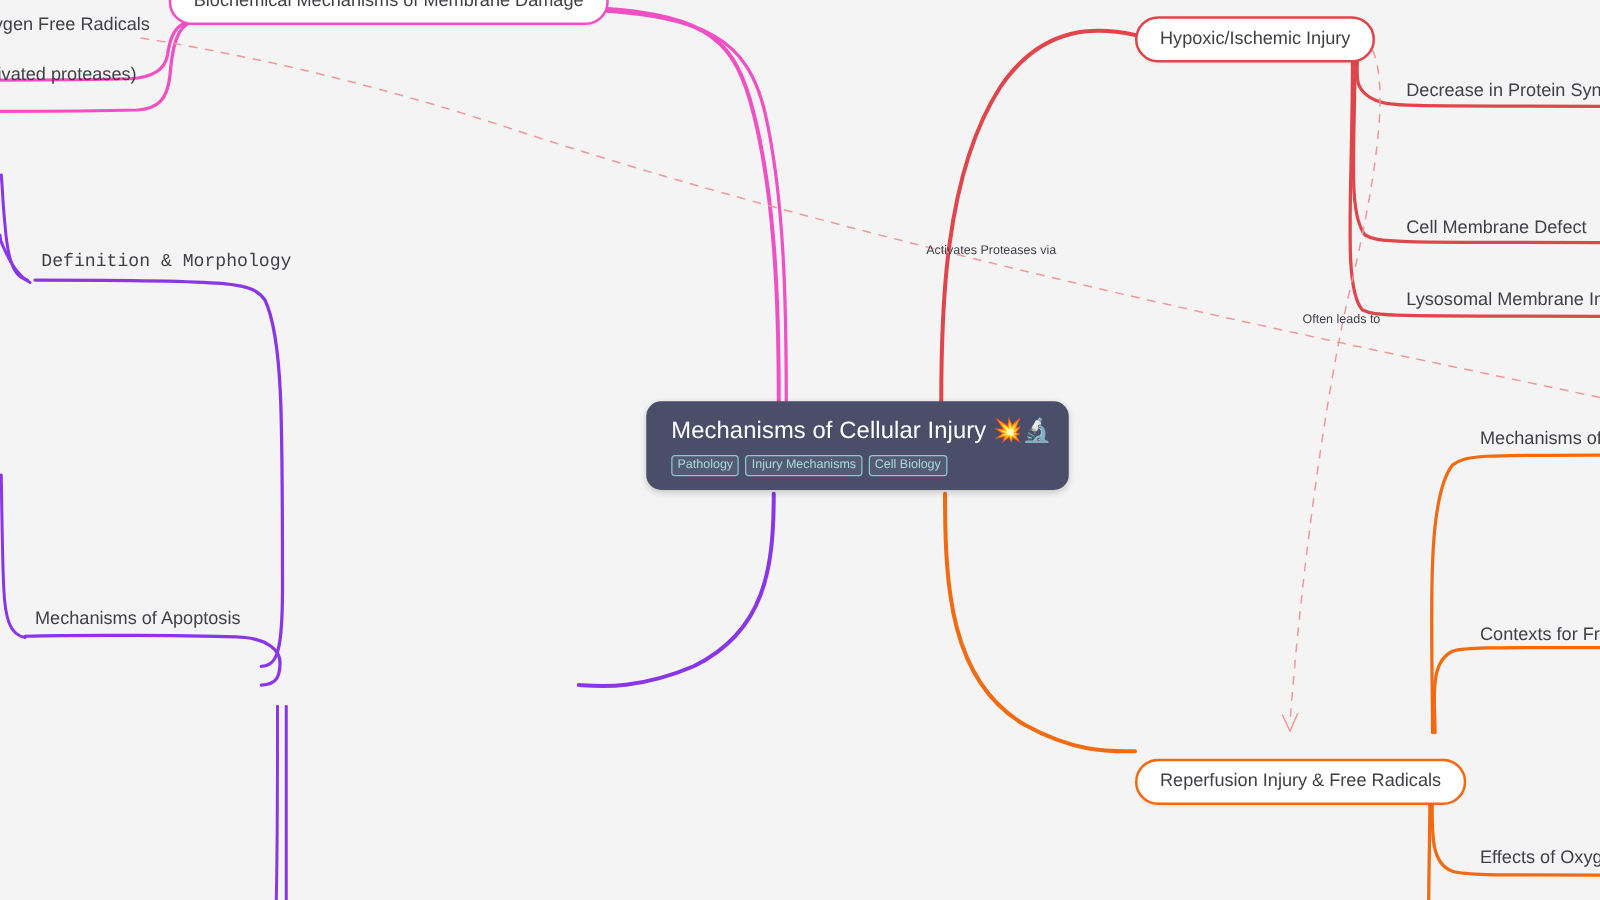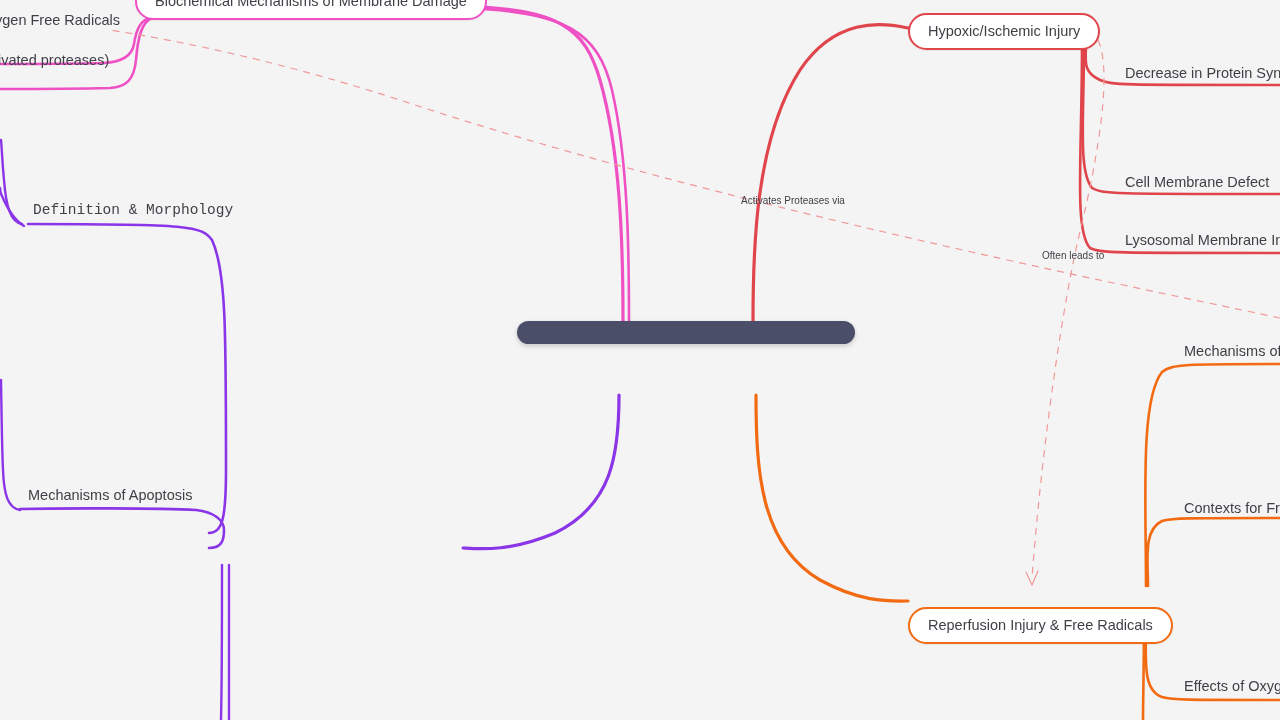--- a/index.html
+++ b/index.html
@@ -138,20 +138,26 @@
     <path d="M 150 18 C 140 20 136 30 134 44 C 132 56 122 62 104 63 C 70 64 20 64 0 64" fill="none" stroke="#ef51c5" stroke-width="2.6" stroke-linecap="round"></path>
     <path d="M 152 18 C 142 22 138 36 136 60 C 134 80 126 87 110 88 C 72 89 20 89 0 89" fill="none" stroke="#ef51c5" stroke-width="2.6" stroke-linecap="round"></path>
 
     <path d="M 1280 318 C 1100 280 700 200 400 100 C 260 55 160 38 110 30" fill="none" stroke="#f09898" stroke-width="1.2" stroke-dasharray="7 6"></path>
 
     <path d="M 1098 40 C 1112 70 1100 150 1078 240 C 1058 330 1040 470 1032 578" fill="none" stroke="#f09898" stroke-width="1.2" stroke-dasharray="7 6"></path>
     <path d="M 1026 572 L 1032 585 L 1038 571" fill="none" stroke="#f09898" stroke-width="1.2" stroke-linecap="round" stroke-linejoin="round"></path>
   </svg>
 
   <div class="root-node">
+    <div class="root-title">Mechanisms of Cellular Injury 💥🔬</div>
+    <div class="root-tags">
+      <span class="root-tag">Pathology</span>
+      <span class="root-tag">Injury Mechanisms</span>
+      <span class="root-tag">Cell Biology</span>
+    </div>
   </div>
 
   <div class="pill red" style="left:908px; top:13px;">Hypoxic/Ischemic Injury</div>
 
   <div class="pill orange" style="left:908px; top:585px;margin-top:22px;">Reperfusion Injury &amp; Free Radicals</div>
 
 
   <div class="pill magenta" style="left:135px; top:-17px;">Biochemical Mechanisms of Membrane Damage</div>
 
   <div class="leaf" style="left:1125px; top:64px;">Decrease in Protein Synthe</div>

